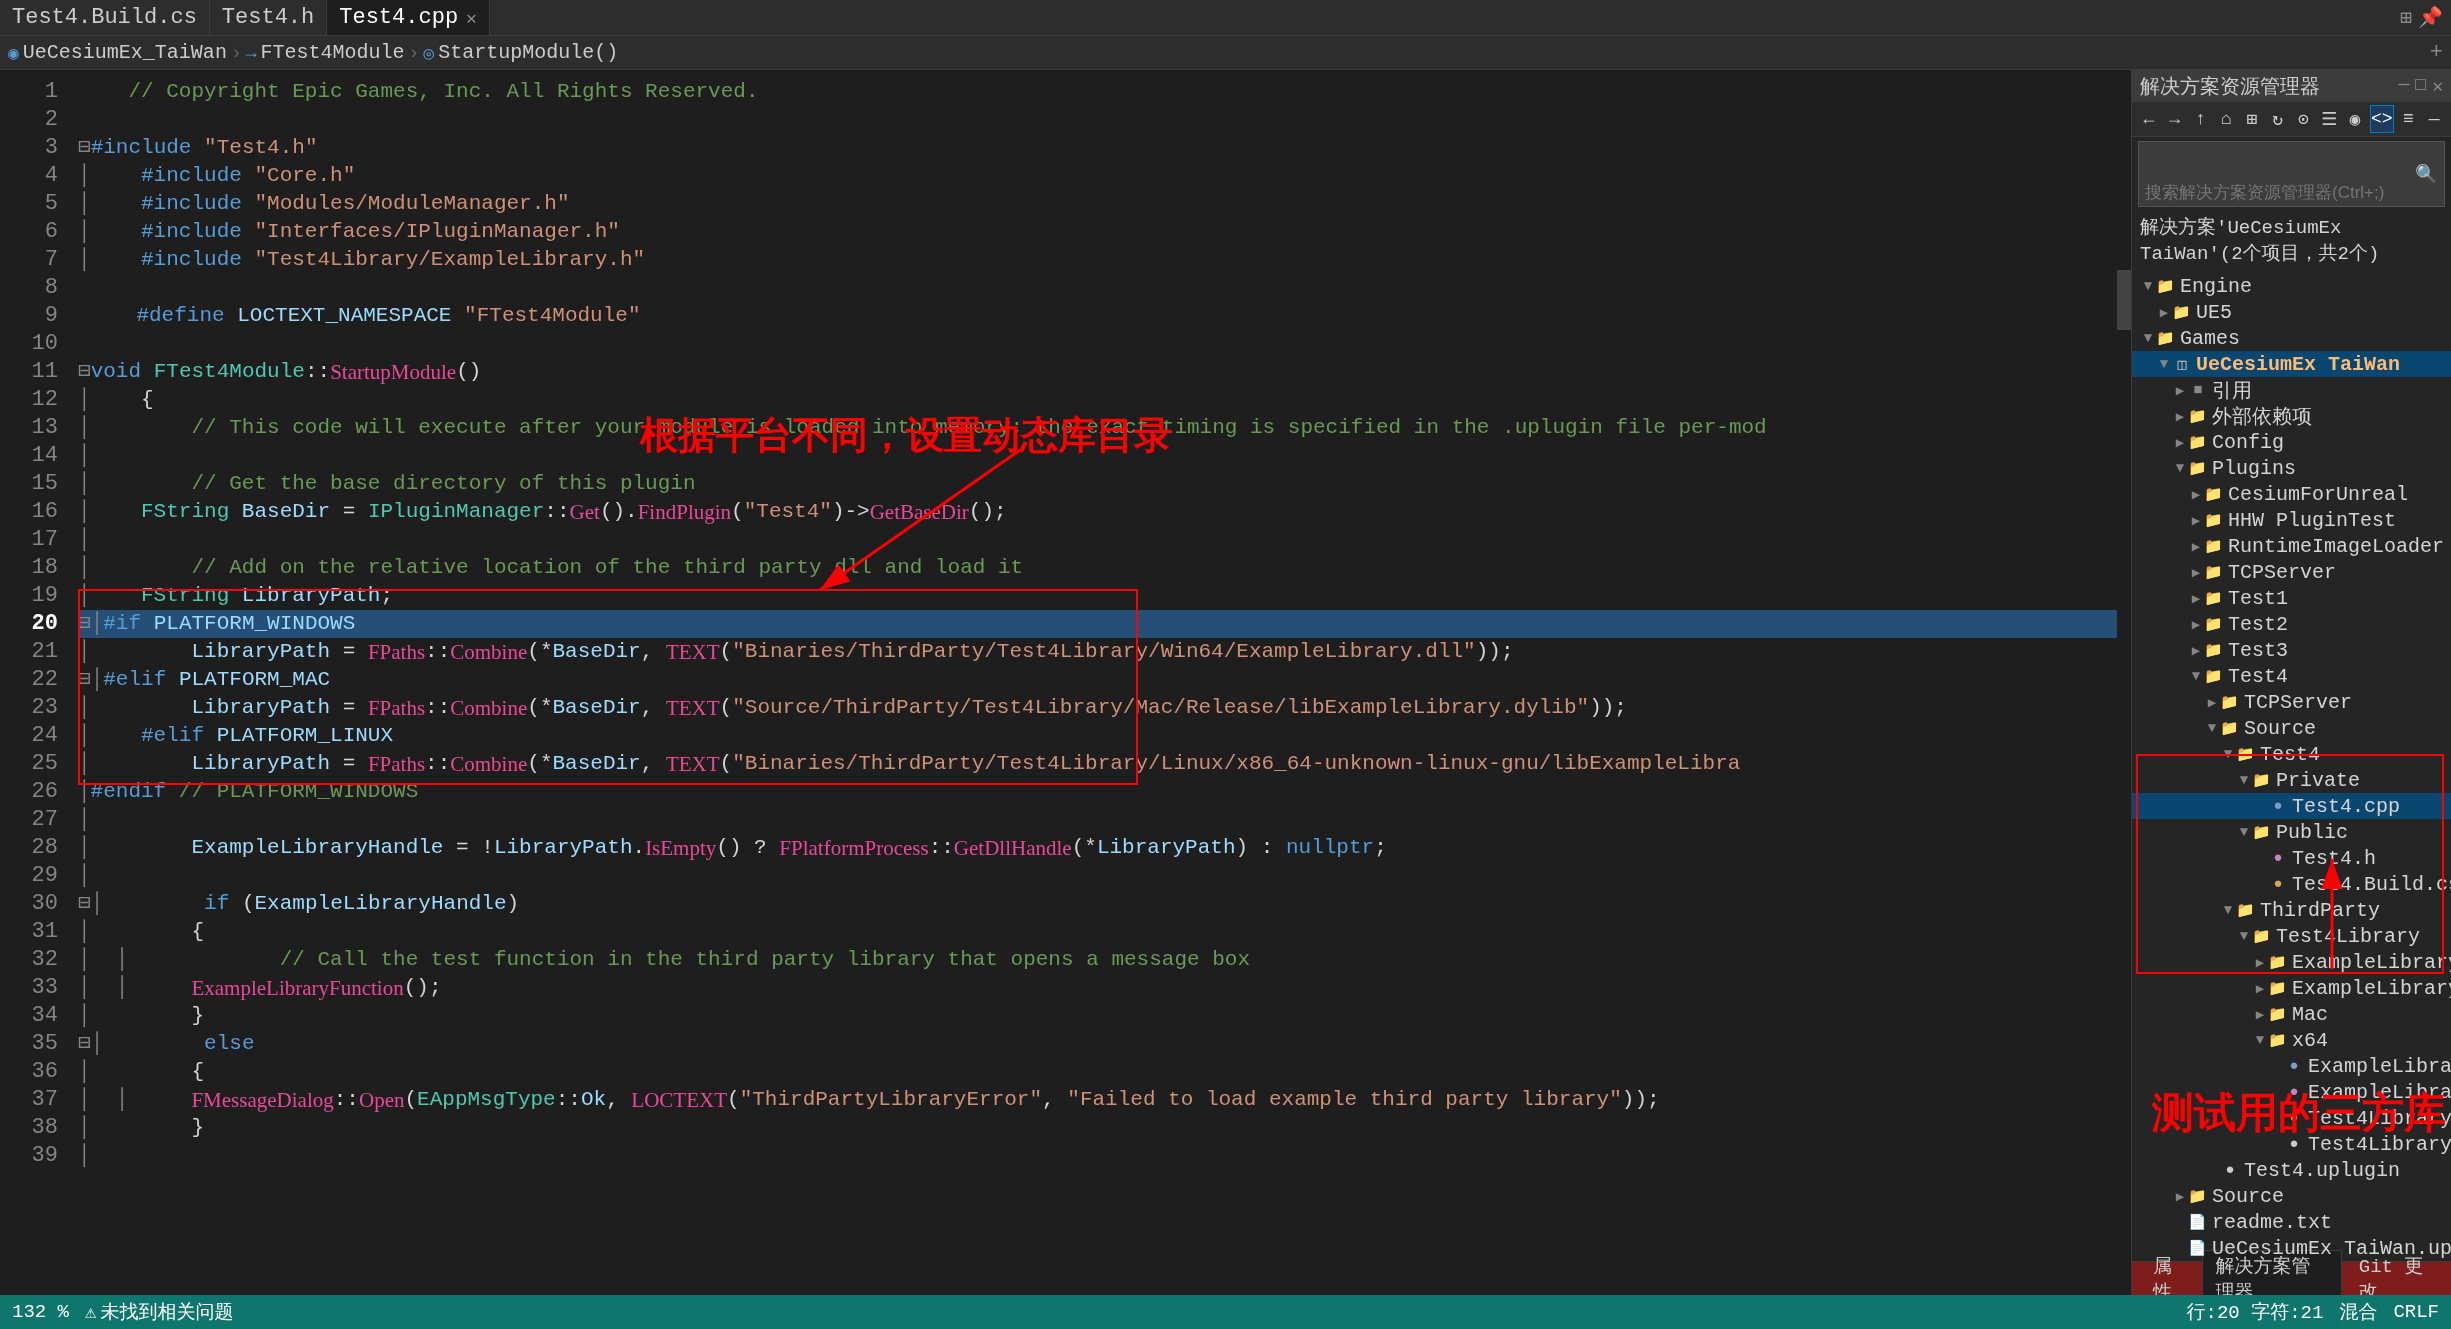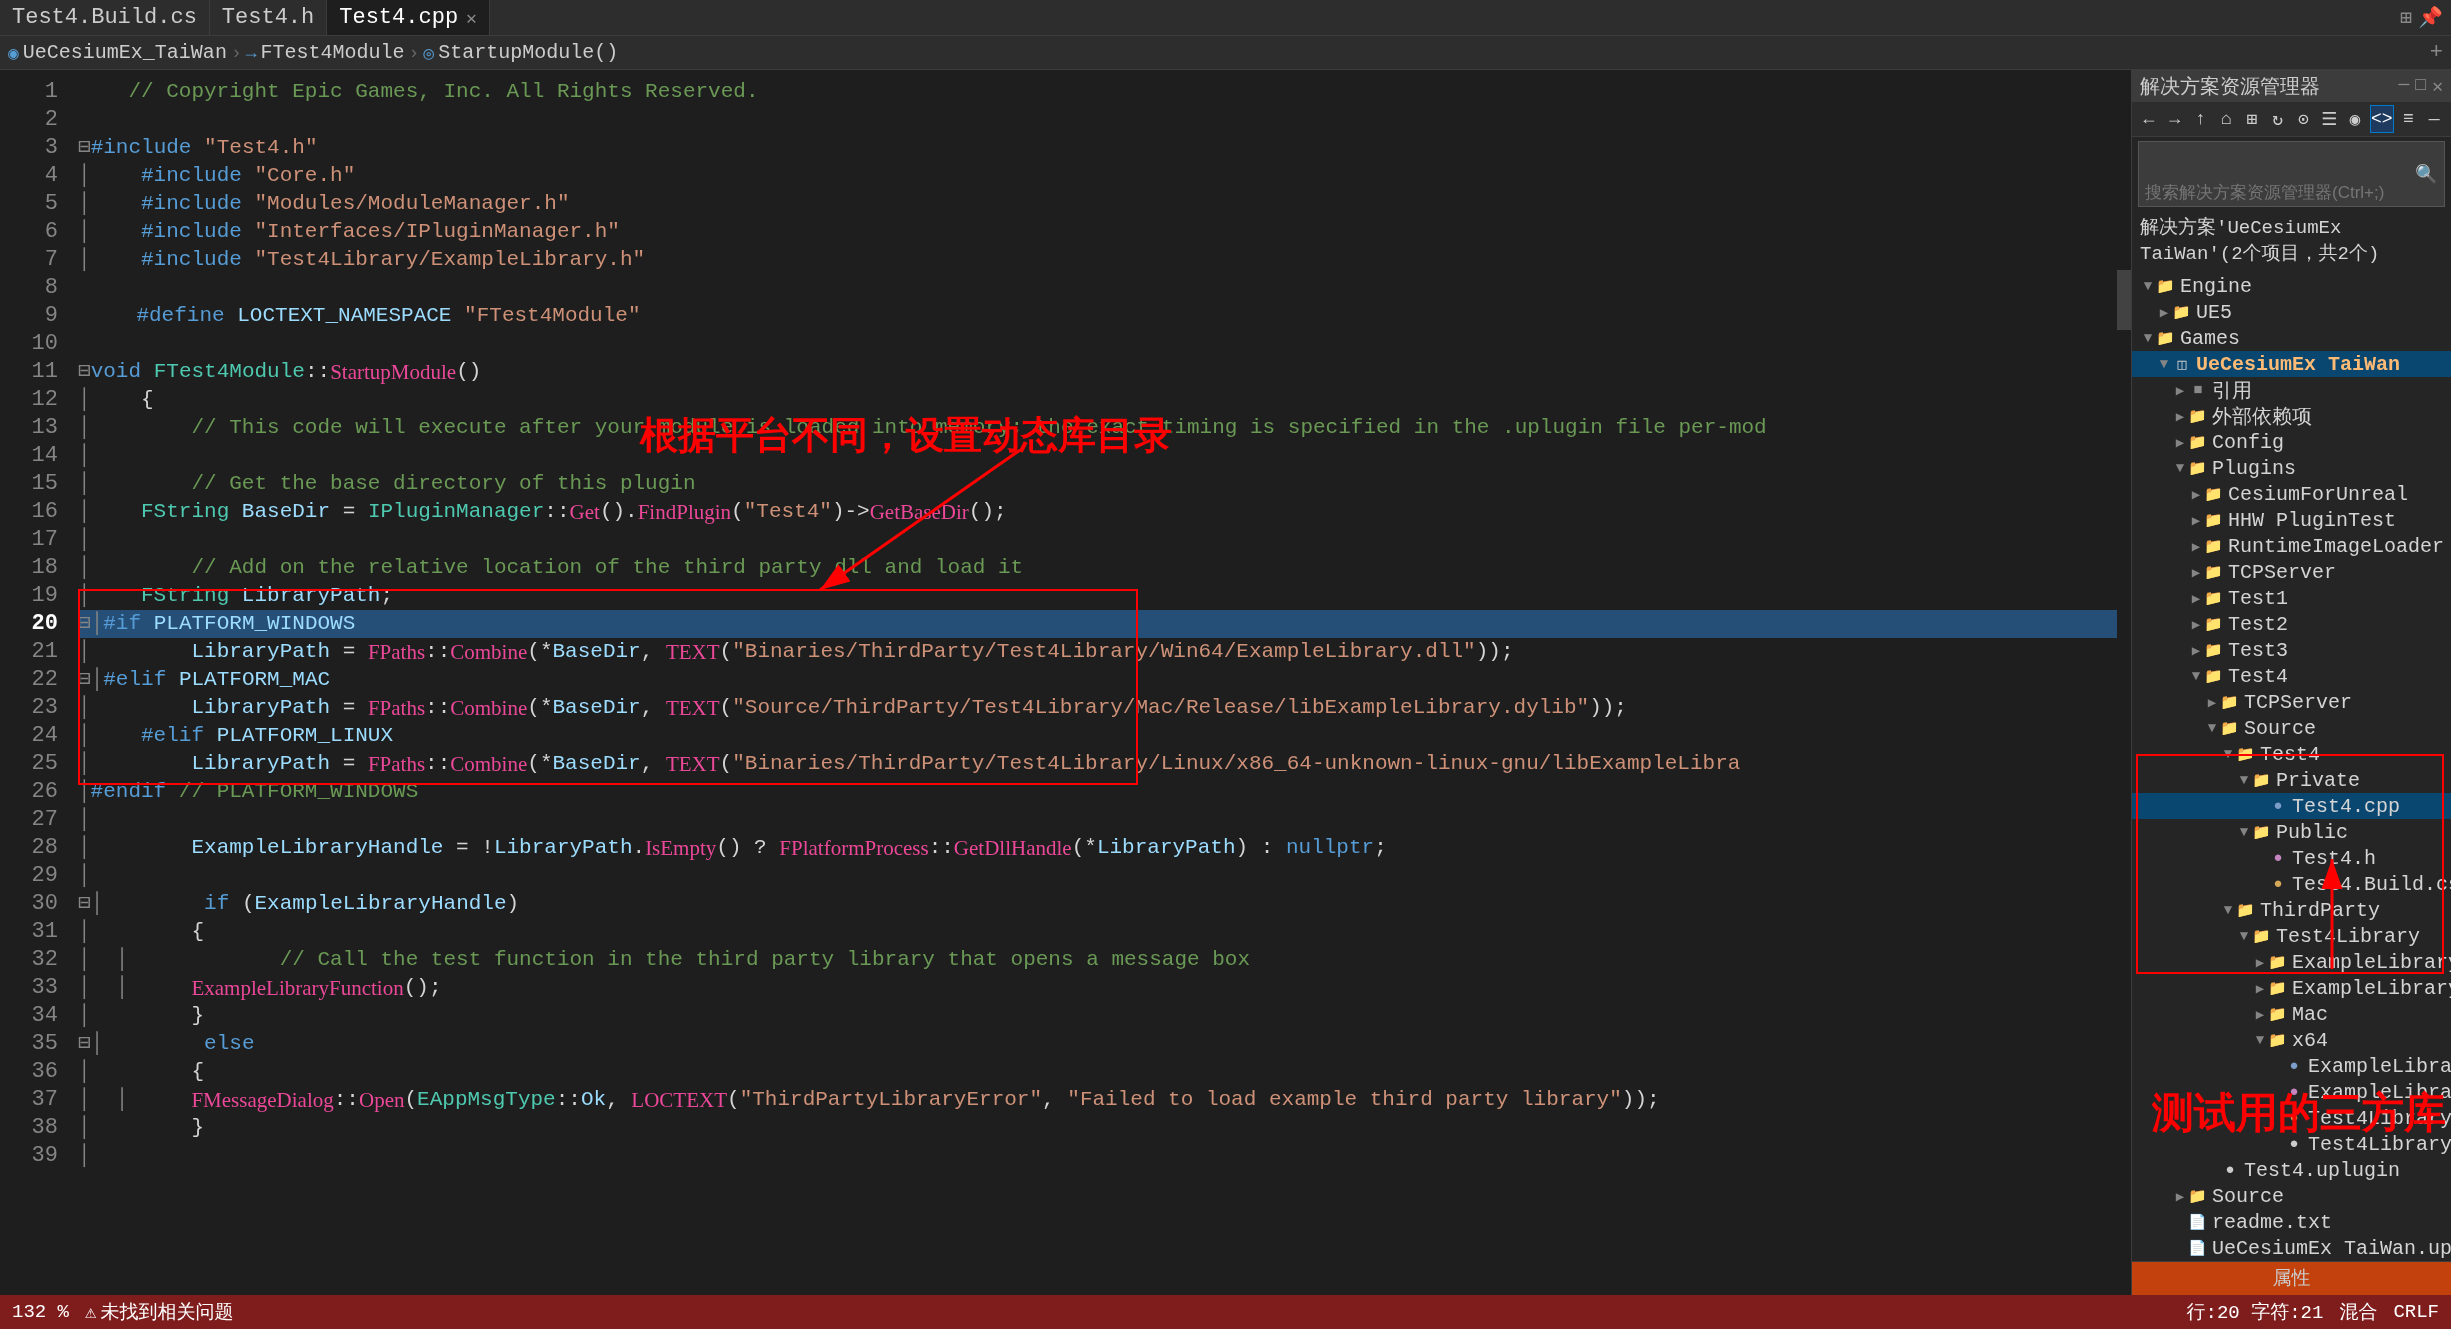--- a/index.html
+++ b/index.html
@@ -311,21 +311,21 @@
       font-weight: bold;
       font-family: 'SimHei', 'Microsoft YaHei', sans-serif;
       pointer-events: none;
       z-index: 30;
       white-space: nowrap;
     }
 
     
     .status-bar {
       height: 34px;
-      background: #7f1d1d;
+      background: #0f766e;
       display: flex;
       align-items: center;
       padding: 0 12px;
       font-size: 19px;
       color: #fff;
       gap: 16px;
       flex-shrink: 0;
     }
     .status-bar .status-left {
       display: flex;
@@ -340,28 +340,27 @@
     }
     .status-error {
       display: flex;
       align-items: center;
       gap: 4px;
     }
 
     
     .bottom-tabs {
       height: 34px;
-      background: #c2410c;
+      background: #7f1d1d;
       display: flex;
       align-items: center;
       border-top: 1px solid #3c3c3c;
       padding: 0 8px;
       gap: 4px;
       flex-shrink: 0;
-      flex-direction: column;
     }
     .bottom-tab {
       padding: 2px 12px;
       font-size: 19px;
       color: #ccc;
       cursor: pointer;
       border: 1px solid transparent;
     }
     .bottom-tab.active {
       background: #1e1e1e;

